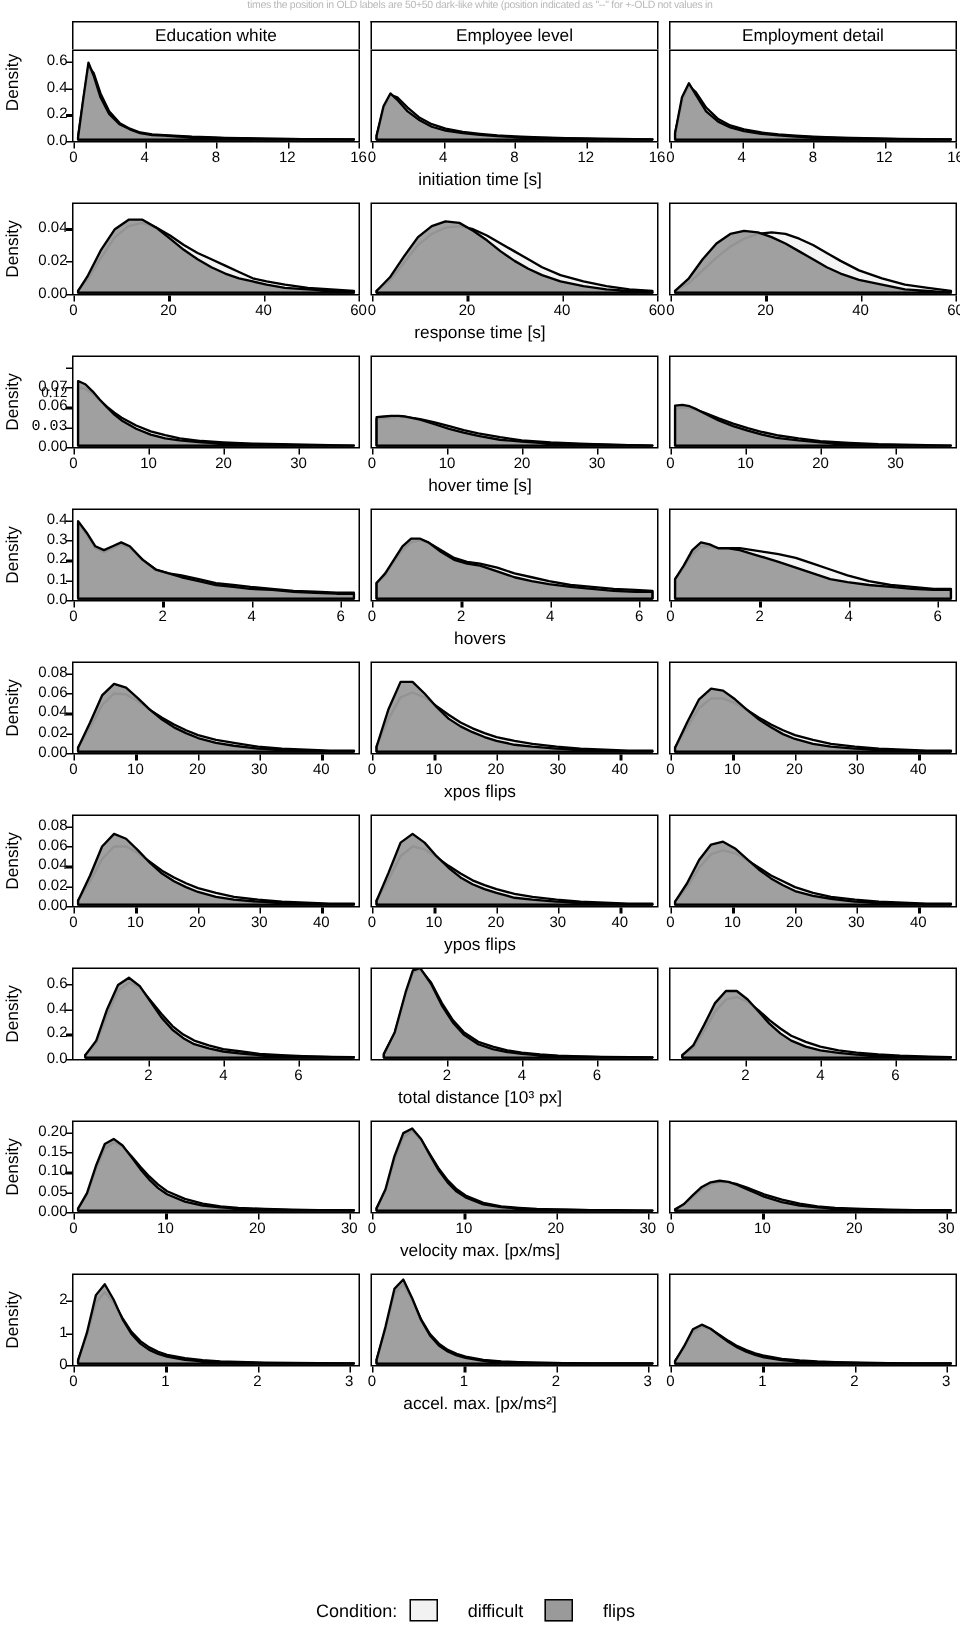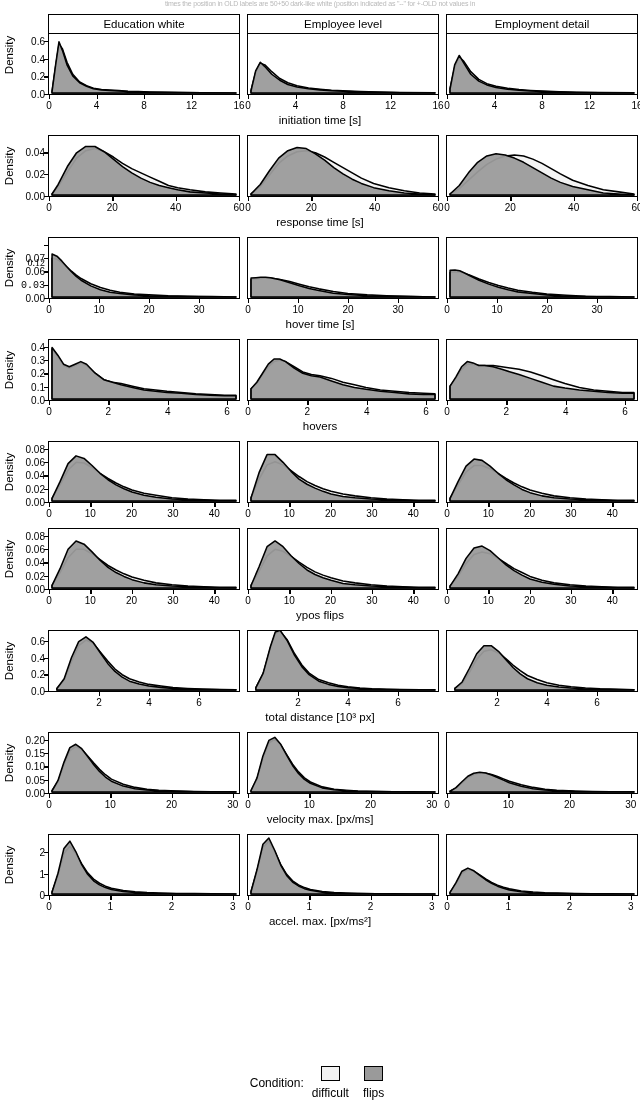--- a/index.html
+++ b/index.html
@@ -144,23 +144,22 @@
   .legend-key {
     display: inline-block;
     width: 17px;
     height: 13px;
     border: 1.3px solid #000;
     vertical-align: middle;
   }
   .legend-item {
     display: inline-flex;
     align-items: center;
-    gap: 5px;
+    gap: 20px;
     margin-right: 6px;
-    flex-direction: column;
   }
 </style>
 </head>
 <body>
 
 <div id="page">
   <div class="topnoise">times the position in OLD labels are 50+50 dark-like white (position indicated as "--" for +-OLD not values in</div>
   <div class="grid" id="grid">
       <div class="rowblock" style="margin-bottom: 7px;">
         <div class="panels">
@@ -562,20 +561,21 @@
             </div>
             <div class="xaxis">
               <div class="xtick" style="left: 1px;">0</div>
               <div class="xtick" style="left: 42.3043px;">10</div>
               <div class="xtick" style="left: 83.6087px;">20</div>
               <div class="xtick" style="left: 124.913px;">30</div>
               <div class="xtick" style="left: 166.217px;">40</div>
             </div>
           </div>
         </div>
+        <div class="xtitle">xpos flips</div>
       </div>
       <div class="rowblock" style="margin-bottom: 7px;">
         <div class="panels">
           <div class="ylabel" style="height: 62px;">
             <span>Density</span>
           </div>
           <div class="ytickcol" style="height: 62px;">
             <div class="ytick" style="top: 61px;">0.00</div>
             <div class="ytickmark" style="top: 61px;"></div>
             <div class="ytick" style="top: 47.6667px;">0.02</div>

